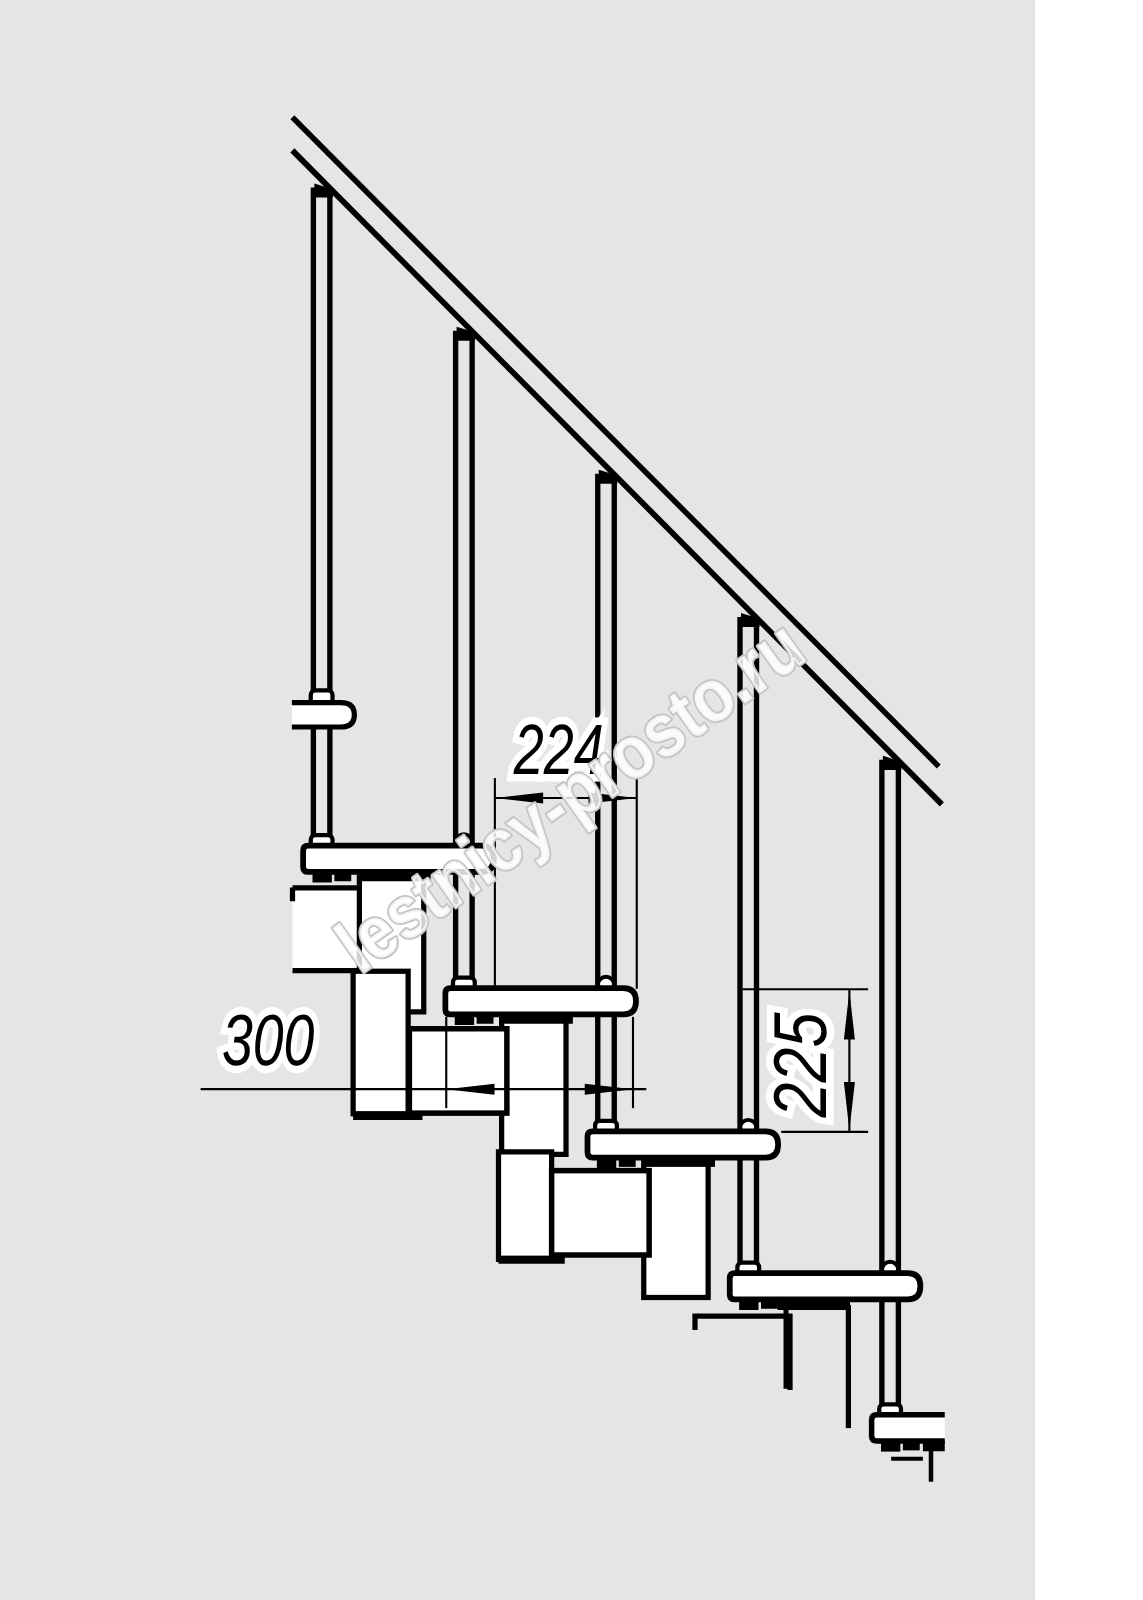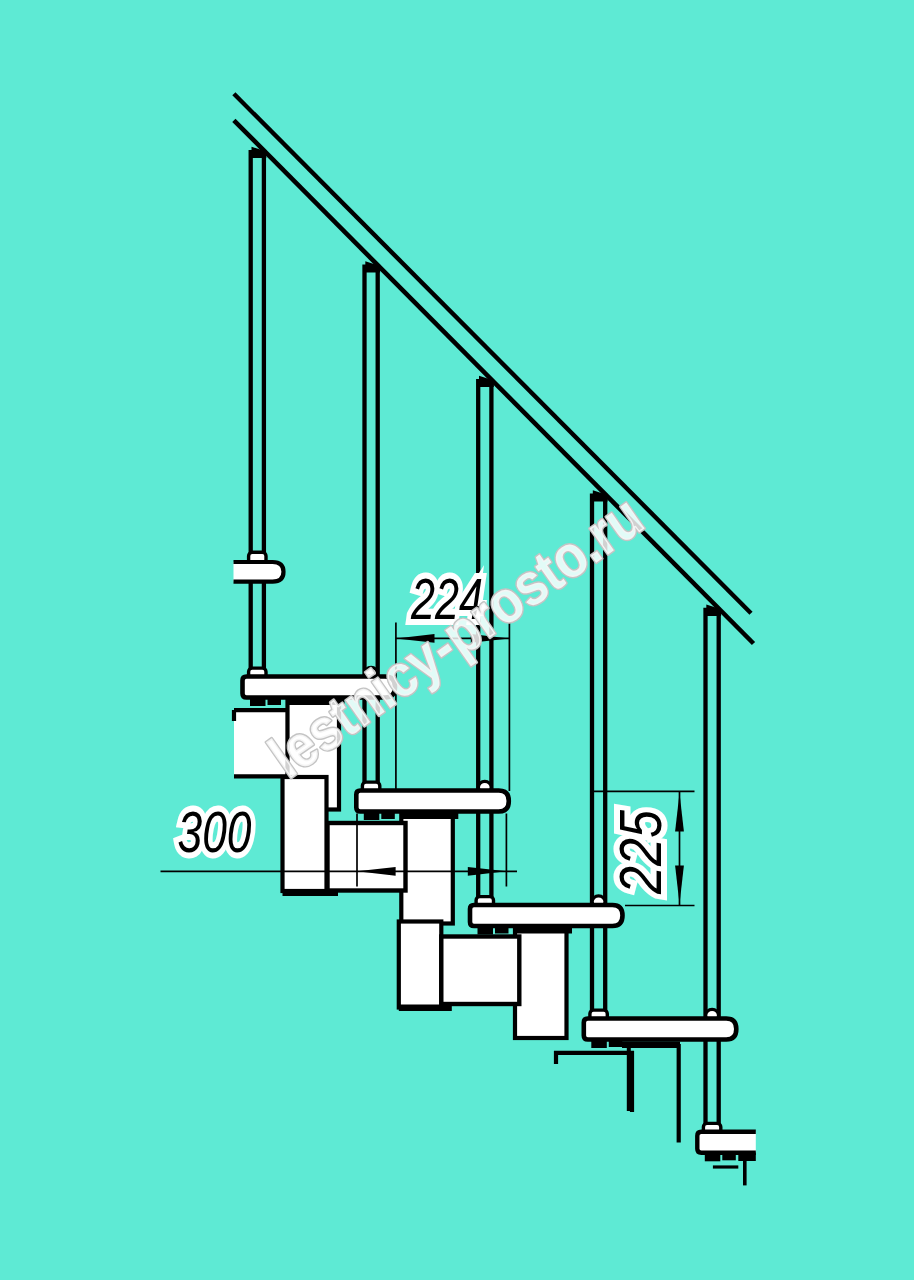--- a/index.html
+++ b/index.html
@@ -1,16 +1,16 @@
 <!DOCTYPE html>
 <html><head>
 <meta charset="utf-8">
 <style>
   html,body{margin:0;padding:0;background:#fff;}
-  #page{position:relative;width:914px;height:1280px;background:#5eead4;overflow:hidden;}
+  #page{position:relative;width:828px;height:1280px;background:#e5e5e5;overflow:hidden;}
 </style>
 </head>
 <body>
 <div id="page">
 <svg width="914" height="1280" viewBox="0 0 914 1280">
 <line x1="233.9" y1="93.8" x2="751" y2="613.2" stroke="#000" stroke-width="4.4"></line>
 <line x1="233.9" y1="120.3" x2="753.5" y2="643.5" stroke="#000" stroke-width="4.6"></line>
 <polygon points="251.5,146.7 266.3,151.4 266.3,158.0 251.5,158.0" fill="#000"></polygon>
 <polygon points="365.3,261.3 380.1,266.0 380.1,272.6 365.3,272.6" fill="#000"></polygon>
 <polygon points="479.0,375.7 493.8,380.4 493.8,387.0 479.0,387.0" fill="#000"></polygon>

